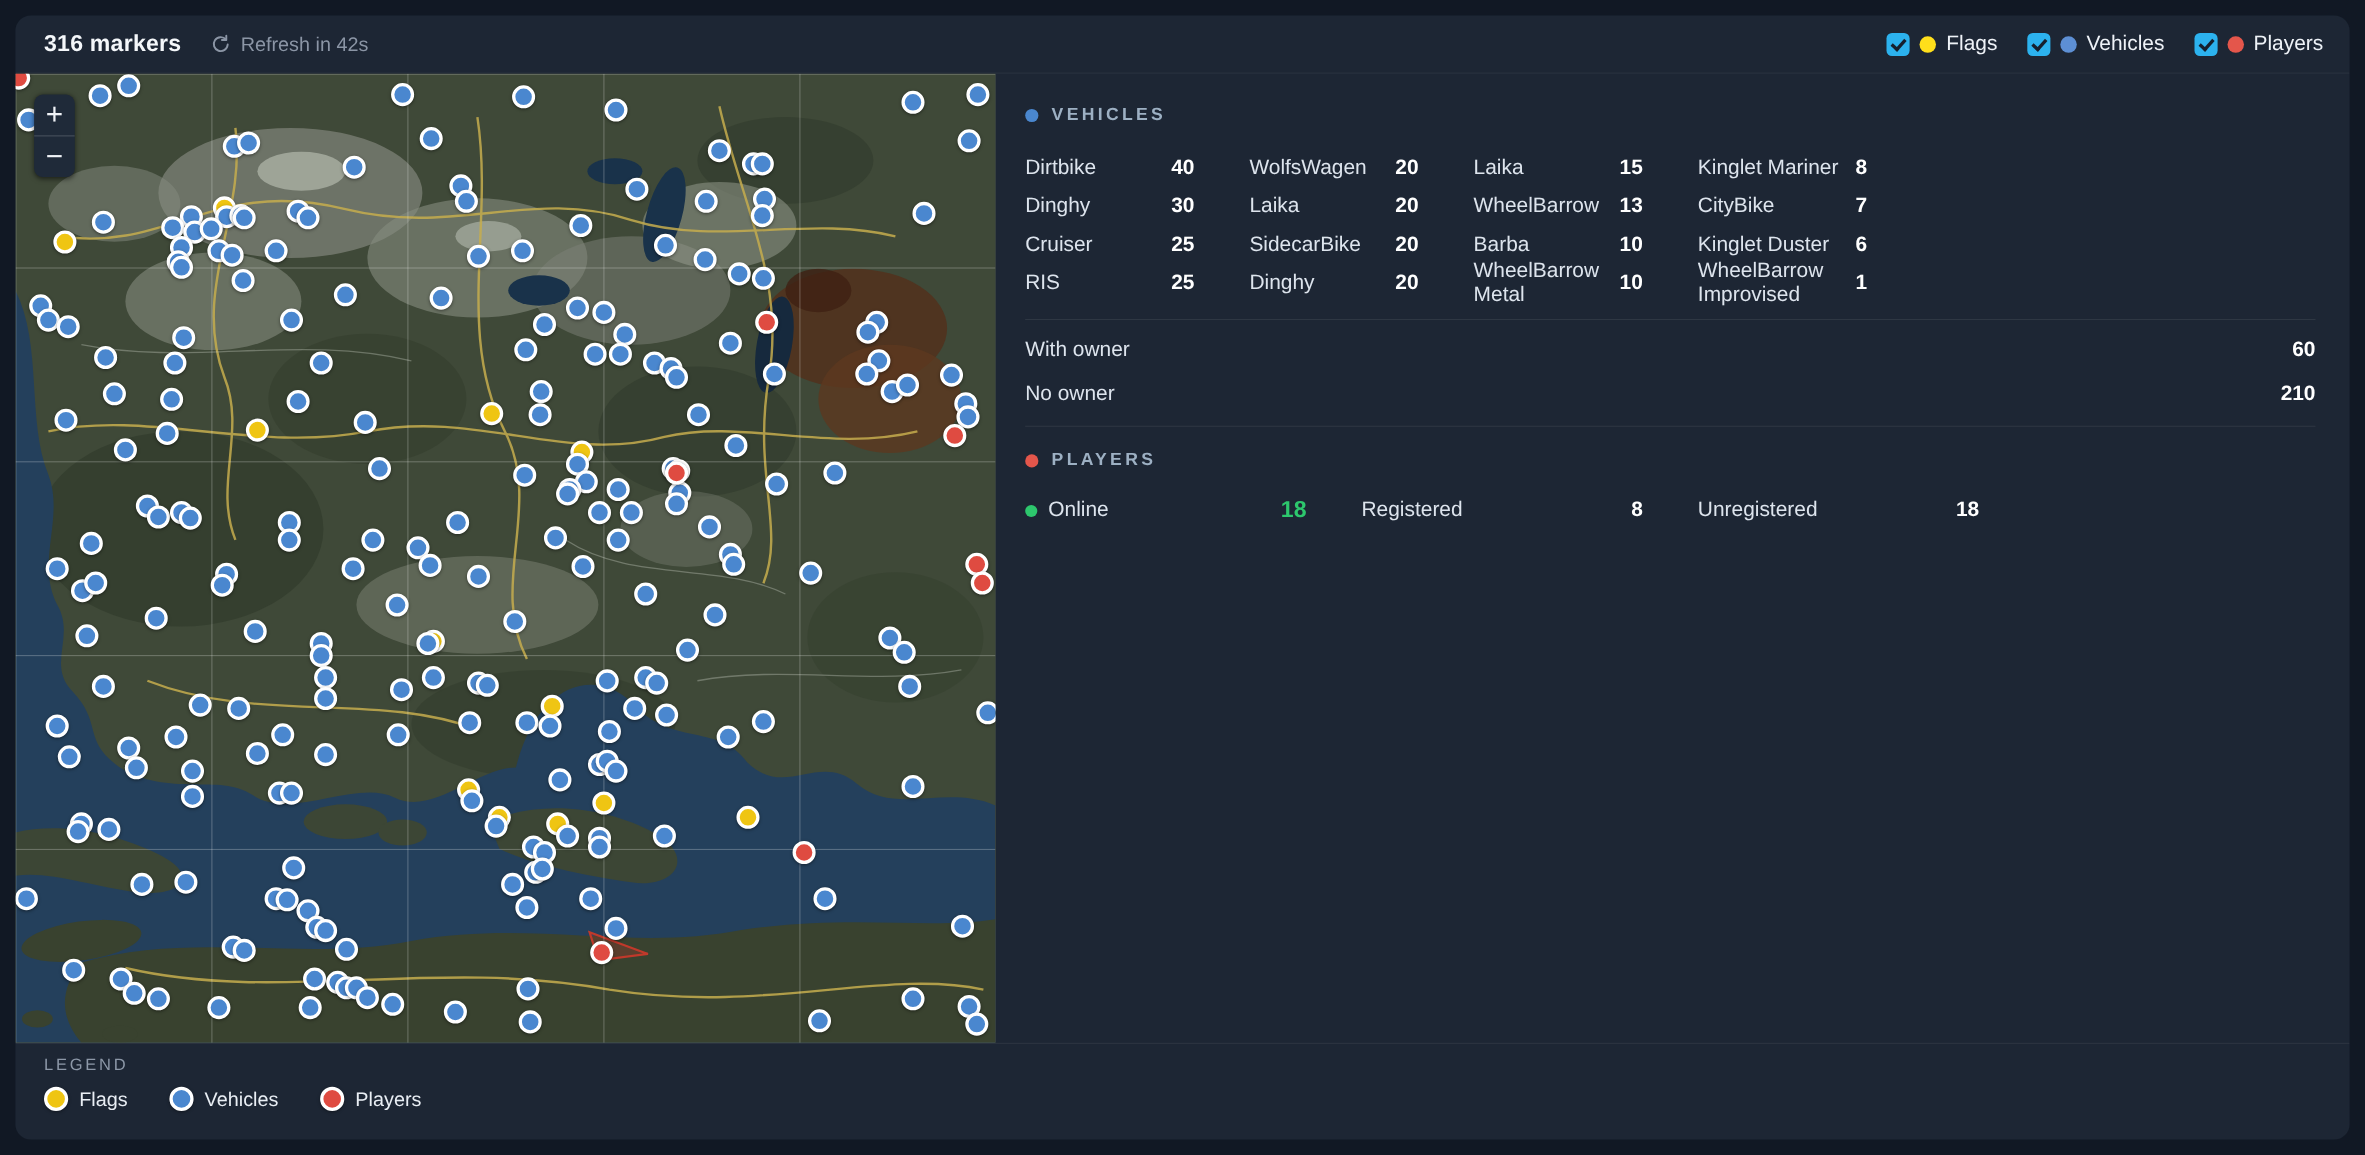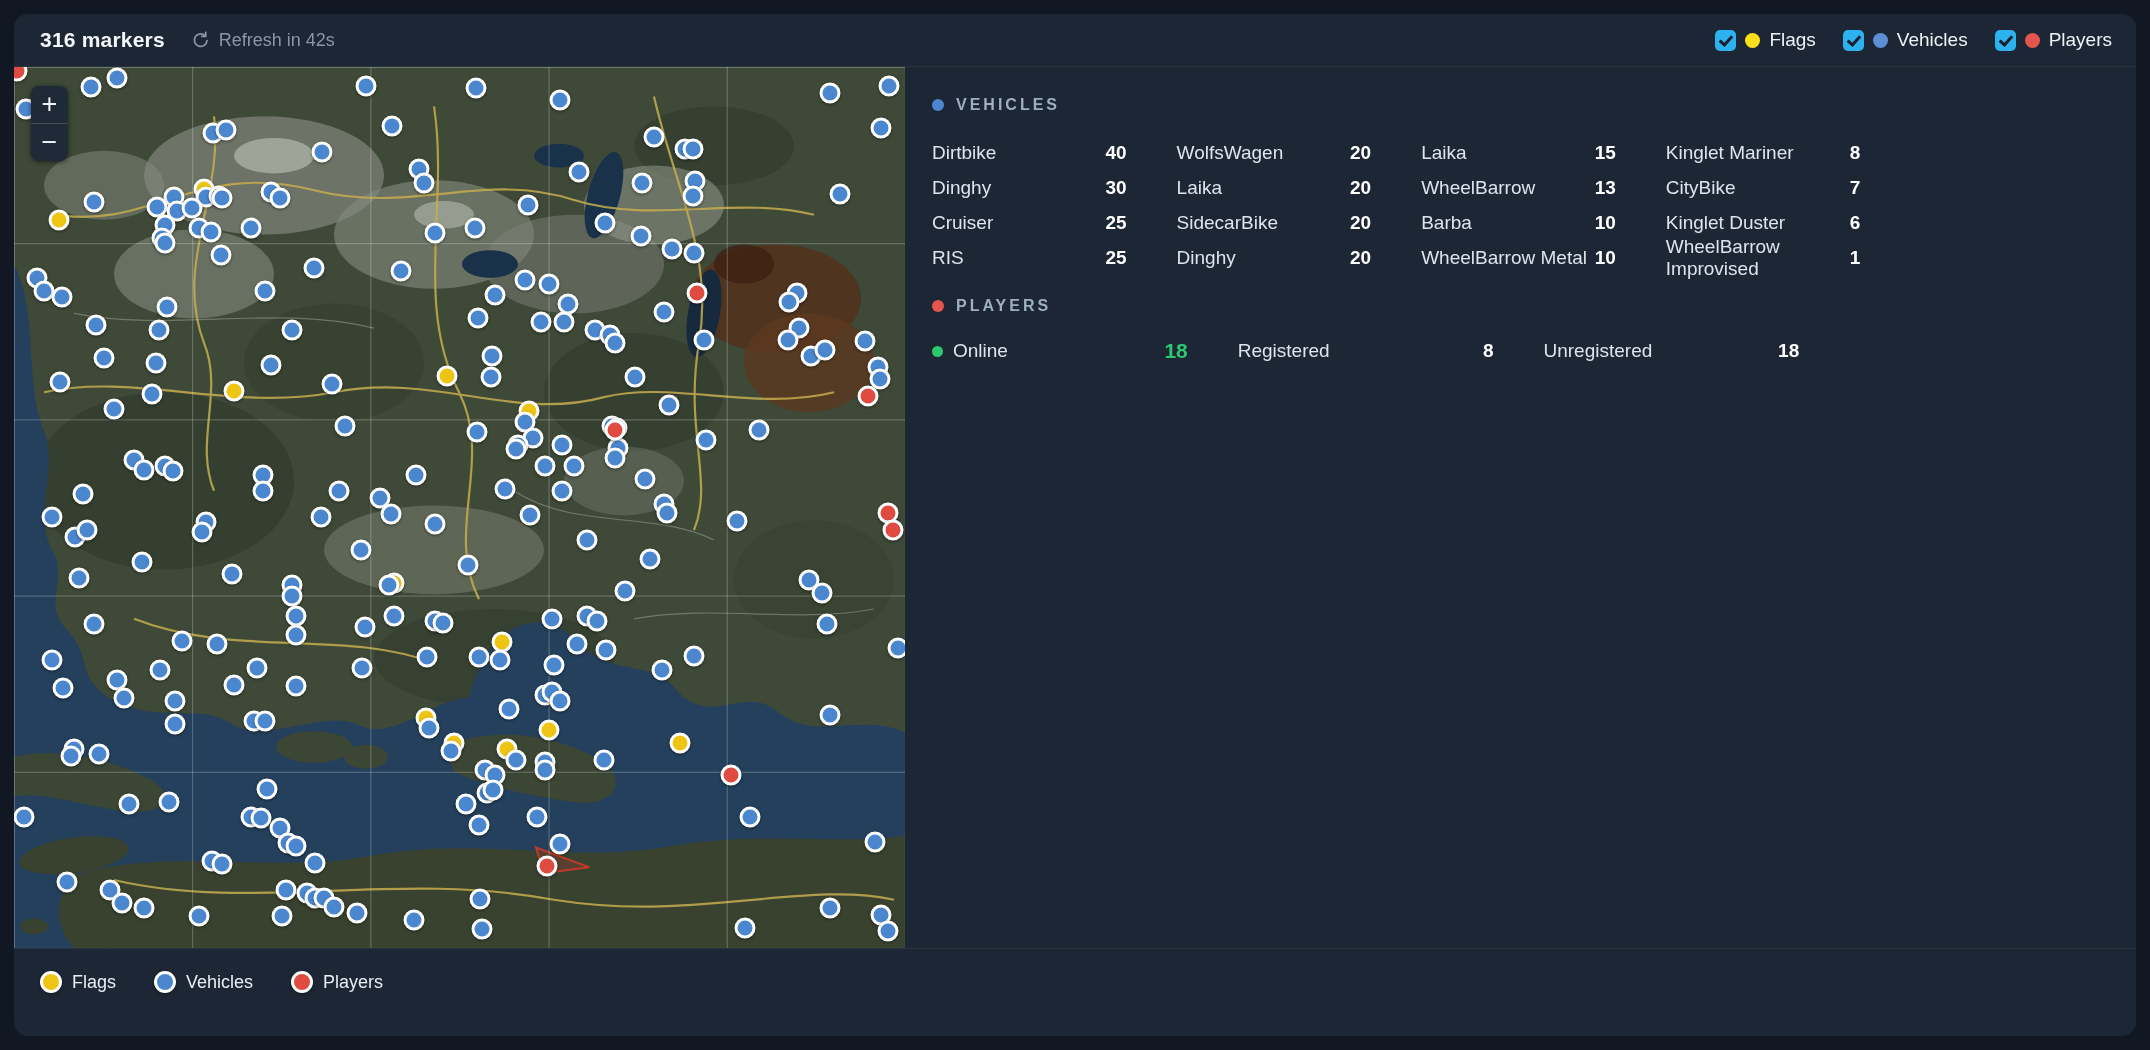--- a/index.html
+++ b/index.html
@@ -27,21 +27,21 @@
     background-size:20% 20%;}
   .mk{position:absolute;width:15px;height:15px;border:3px solid #fff;border-radius:50%;transform:translate(-50%,-50%);box-shadow:0 1px 3px rgba(0,0,0,.45);}
   .zoomctl{position:absolute;left:17px;top:19px;width:37px;background:#1f2a39;border-radius:8px;box-shadow:0 1px 5px rgba(0,0,0,.55);overflow:hidden;z-index:5;}
   .zoombtn{width:37px;height:37px;display:flex;align-items:center;justify-content:center;font-size:27px;font-weight:400;color:#f0f3f7;cursor:pointer;user-select:none;}
   .zoombtn + .zoombtn{border-top:1px solid rgba(255,255,255,.16);}
   
   .panel{flex:1;padding:0 31px 0 27px;min-width:0;}
   .sec-head{display:flex;align-items:center;gap:12px;margin-top:29px;}
   .sec-dot{width:12px;height:12px;border-radius:50%;flex:none;}
   .sec-title{font-size:16px;font-weight:700;letter-spacing:3px;color:#9db0c3;}
-  .vgrid{display:grid;grid-template-columns:repeat(5,1fr);grid-template-rows:repeat(4,35px);grid-auto-flow:column;column-gap:50px;margin-top:21px;align-items:center;}
+  .vgrid{display:grid;grid-template-columns:repeat(6,1fr);grid-template-rows:repeat(4,35px);grid-auto-flow:column;column-gap:50px;margin-top:21px;align-items:center;}
   .vrow{display:flex;justify-content:space-between;align-items:center;font-size:19px;}
   .vname{color:#dde4ed;}
   .vcount{font-weight:700;color:#fff;}
   .ownership{margin-top:15px;border-top:1px solid rgba(255,255,255,.08);border-bottom:1px solid rgba(255,255,255,.08);padding:8px 0;}
   .orow{display:flex;justify-content:space-between;align-items:center;height:40px;font-size:19px;}
   .olabel{color:#dde4ed;}
   .ovalue{font-weight:700;color:#fff;}
   .pstats{display:grid;grid-template-columns:repeat(4,1fr);column-gap:50px;margin-top:24px;}
   .pcell{display:flex;justify-content:space-between;align-items:center;font-size:19px;}
   .pleft{display:flex;align-items:center;gap:10px;color:#dde4ed;}
@@ -479,20 +479,30 @@
           <div class="vrow">
             <span class="vname">Kinglet Duster</span>
             <span class="vcount">6</span>
           </div>
           <div class="vrow">
             <span class="vname">WheelBarrow Improvised</span>
             <span class="vcount">1</span>
           </div>
       </div>
 
+      <div class="ownership">
+        <div class="orow">
+            <span class="olabel">With owner</span>
+            <span class="ovalue">60</span>
+          </div>
+          <div class="orow">
+            <span class="olabel">No owner</span>
+            <span class="ovalue">210</span>
+          </div>
+      </div>
 
       <div class="sec-head" style="margin-top:22px;">
         <span class="sec-dot" style="background: rgb(228, 86, 75);"></span>
         <span class="sec-title">PLAYERS</span>
       </div>
 
       <div class="pstats">
         <div class="pcell online">
             <span class="pleft">
               <span class="pdot"></span>
@@ -513,20 +523,21 @@
               <span>Unregistered</span>
             </span>
             <span class="pval">18</span>
           </div>
       </div>
 
     </div>
   </div>
 
   <div class="legendbar">
+    <div class="legend-title">LEGEND</div>
     <div class="legend-items">
       <div class="legend-item">
           <span class="ldot" style="background: rgb(239, 197, 19);"></span>
           <span>Flags</span>
         </div>
         <div class="legend-item">
           <span class="ldot" style="background: rgb(74, 135, 207);"></span>
           <span>Vehicles</span>
         </div>
         <div class="legend-item">

